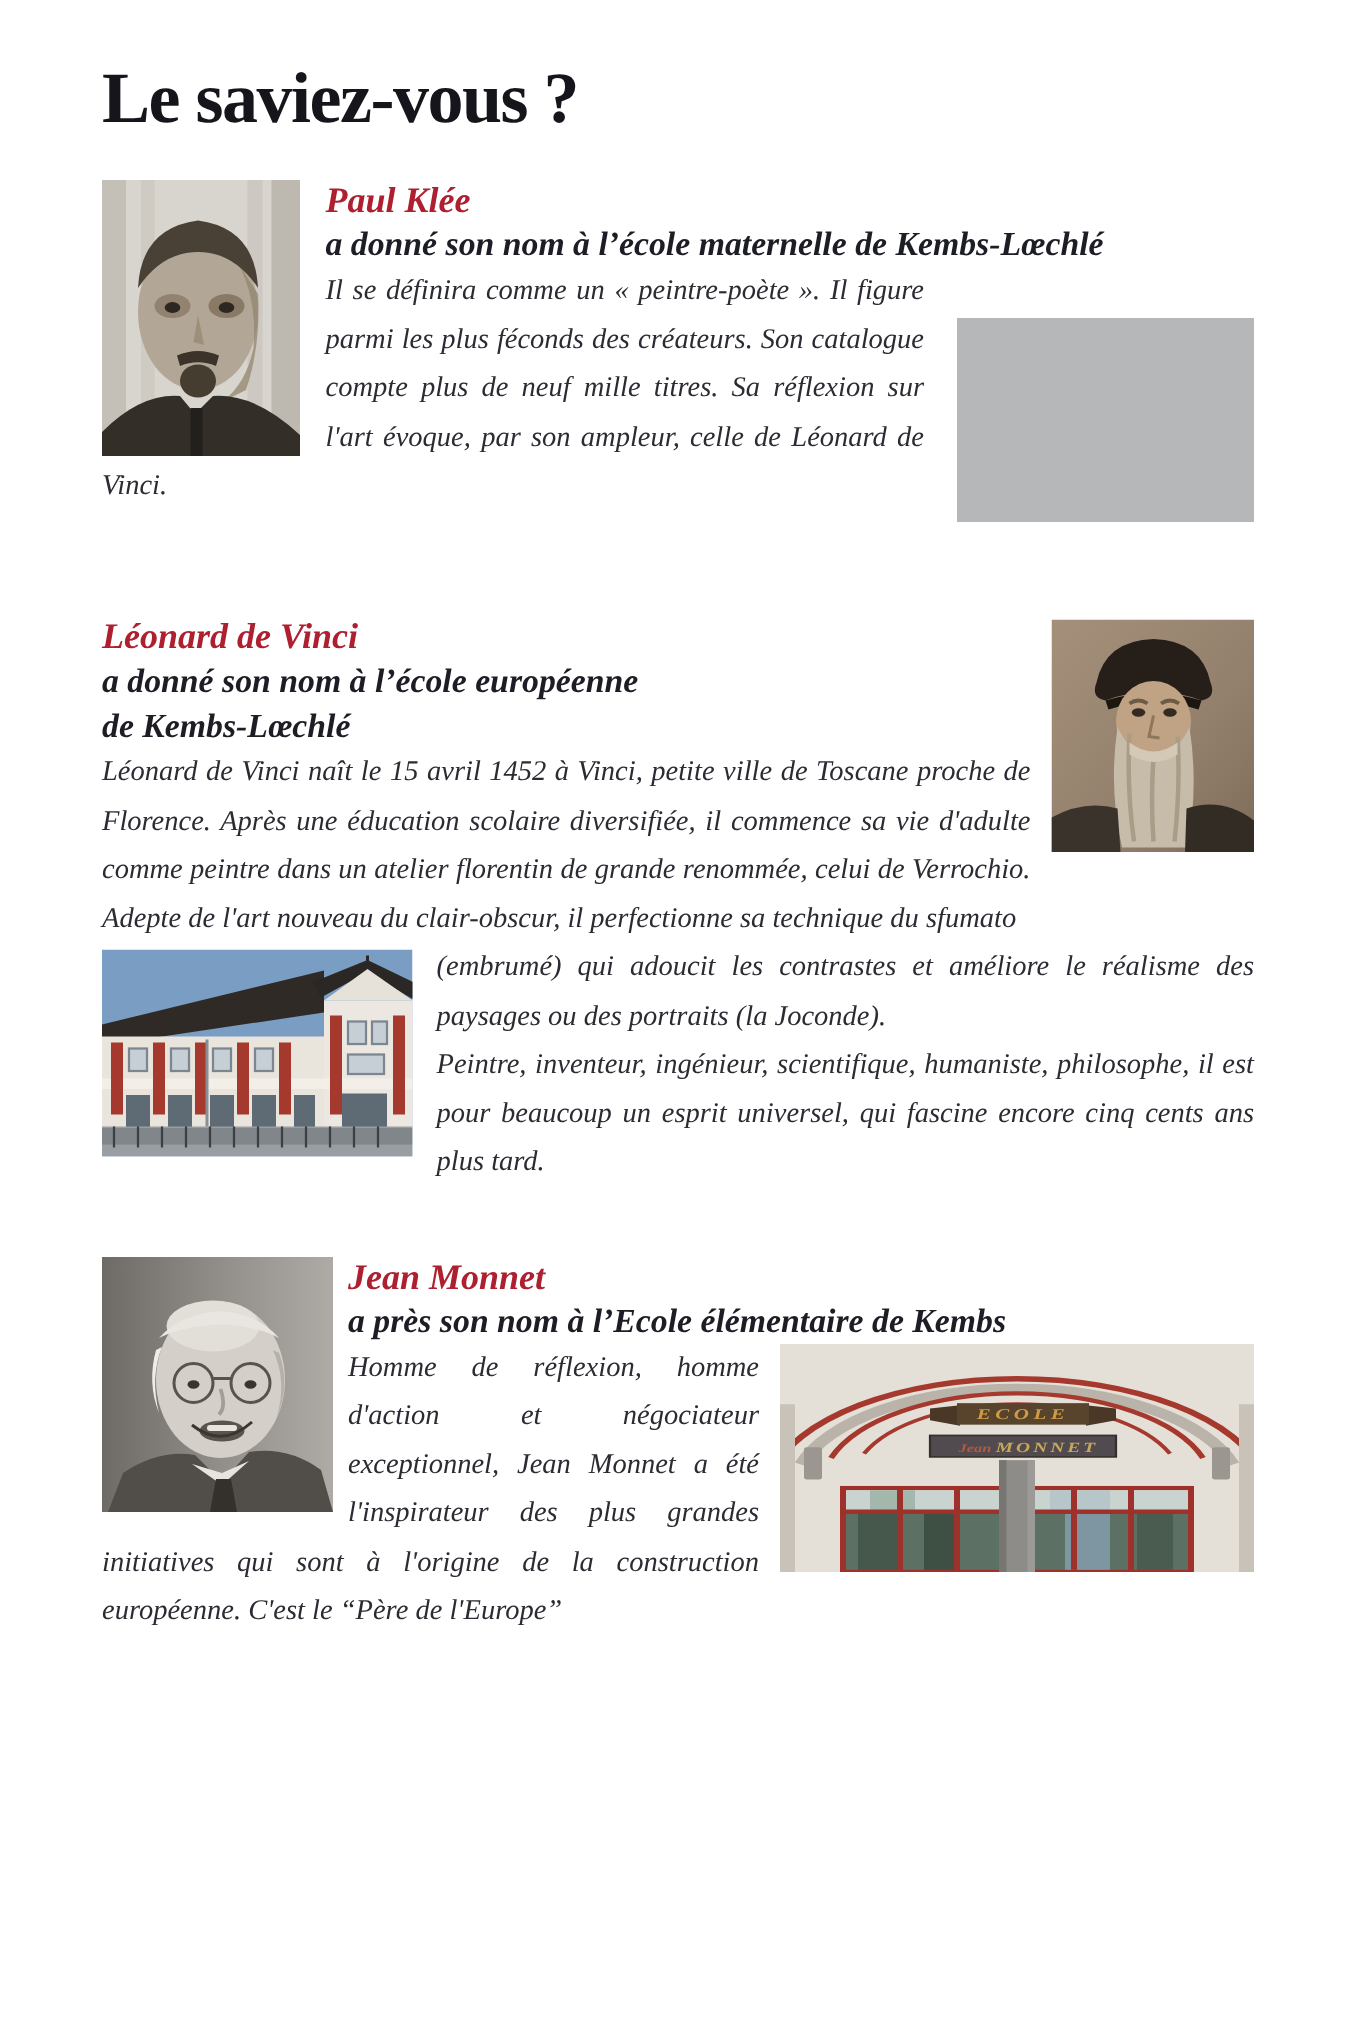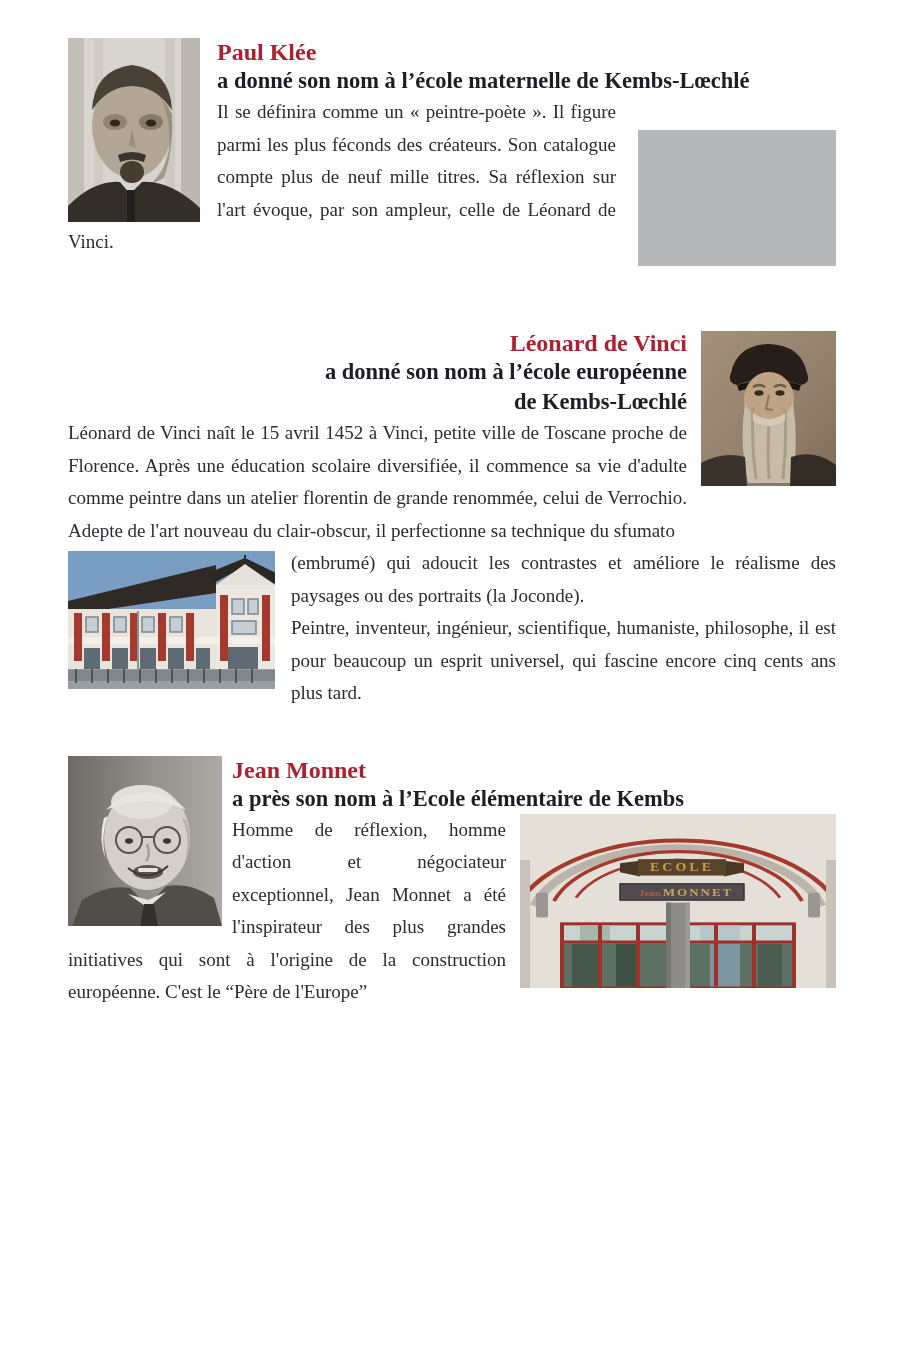--- a/index.html
+++ b/index.html
@@ -9,54 +9,55 @@
     font-family:"Liberation Serif", serif; color:#2b2b33;
   }
   .page { position:absolute; left:68px; top:38px; width:768px; }
 
   h1.title {
     font-family:"Liberation Serif", serif;
     font-size:48px; font-weight:bold; color:#15151b;
     letter-spacing:-1px; line-height:56px; margin-bottom:26px;
   }
 
-  .sec { display:flow-root; text-align:justify; font-size:19px; line-height:32.5px; }
+  .sec { display:flow-root; text-align:justify; font-size:19px; line-height:32.5px;font-style:italic; }
   .sec p { margin:0; }
   .sec h2 {
     font-size:24px; line-height:28px; font-weight:bold;
     color:#ae2030; text-align:left;
   }
   .sec .sub {
     font-size:22.5px; line-height:30px; font-weight:bold;
     color:#1d1d26; text-align:left;
   }
-  .sec .right, .sec h2.right { text-align:right; }
+  .sec .right, .sec h2.right { }
 
   figure.photo { display:block; }
   figure.photo svg { display:block; width:100%; height:100%; }
 
   
   .sec-klee .klee-photo { float:left; width:132px; height:184px; margin:0 17px 0 0; }
   .gray-box { float:right; width:198px; height:136px; background:#b5b7b9; margin:34px 0 10px 22px; }
 
   
   .sec-vinci { margin-top:53px; }
   .sec-vinci .vinci-photo { float:right; width:135px; height:155px; margin:2px 0 14px 14px; }
   .sec-vinci .building-photo { float:left; width:207px; height:138px; margin:4px 16px 8px 0; }
 
   
   .sec-monnet { margin-top:46px; }
   .sec-monnet .monnet-photo { float:left; width:154px; height:170px; margin:0 10px 6px 0; }
-  .sec-monnet .school-photo { float:right; width:316px; height:174px; margin:0 0 8px 14px; }
+  .sec-monnet .school-photo { float:right; width:316px; height:152px; margin:0 0 8px 14px; }
 </style>
 </head>
 <body>
 
 <main class="page">
 
+  <h1 class="title">Le saviez-vous ?</h1>
 
   <section class="sec sec-klee">
 
     <figure class="photo klee-photo">
       <svg viewBox="0 0 132 184" preserveAspectRatio="none">
         <rect width="132" height="184" fill="#d8d4ce"></rect>
         <rect x="0" width="16" height="184" fill="#c1bcb3" opacity="0.85"></rect>
         <rect x="26" width="9" height="184" fill="#cac5bd" opacity="0.6"></rect>
         <rect x="97" width="10" height="184" fill="#c5c0b8" opacity="0.55"></rect>
         <rect x="113" width="19" height="184" fill="#b8b3aa" opacity="0.85"></rect>

